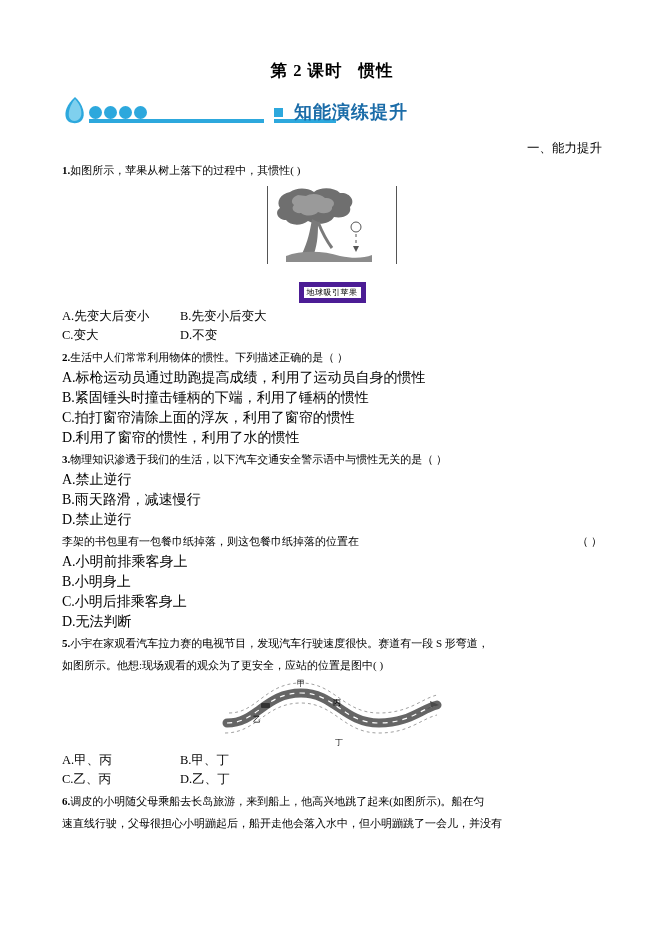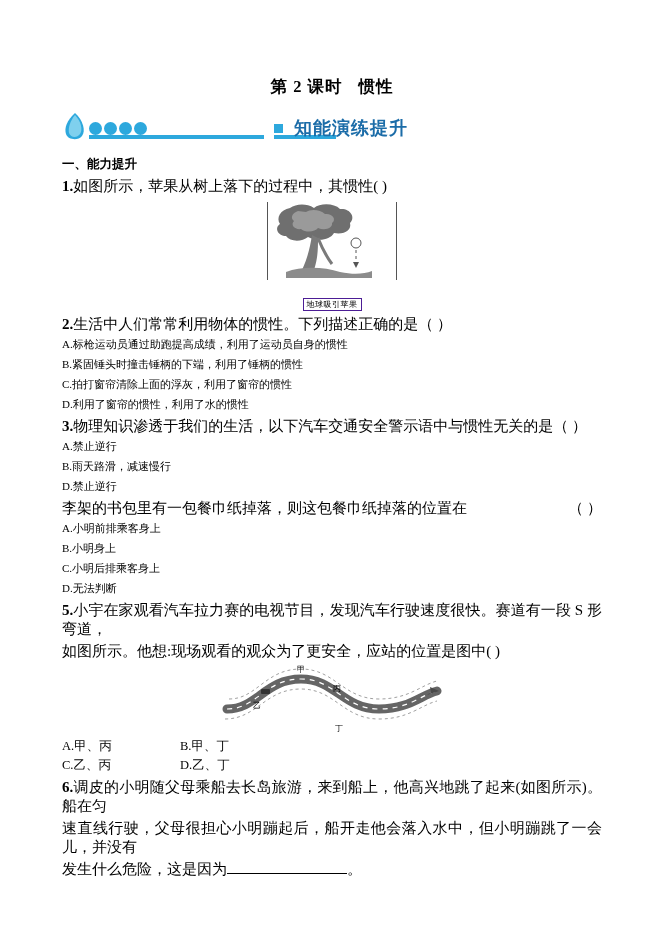--- a/index.html
+++ b/index.html
@@ -17,21 +17,21 @@
   }
   .page {
     position: relative;
     width: 661px;
     height: 936px;
     padding: 0;
   }
   .content {
     position: absolute;
     left: 62px;
-    top: 76px;
+    top: 60px;
     width: 540px;
   }
   .title {
     font-size: 16.5px;
     font-weight: bold;
     text-align: center;
     letter-spacing: 1px;
     margin: 0 0 14px 0;
     color: #000;
   }
@@ -97,53 +97,54 @@
     top: 4px;
     font-size: 18px;
     font-weight: bold;
     color: #1b6ca8;
     letter-spacing: 1px;
   }
 
   .sec-head {
     font-size: 12.5px;
     margin: 6px 0 4px 0;
-    font-weight: bold;
+    font-weight: normal;
+    text-align: right;
   }
   .q {
-    font-size: 15px;
+    font-size: 11px;
     line-height: 19px;
     margin: 3px 0 0 0;
     text-align: justify;
     font-family: Liberation Serif, serif;
   }
   .q b { font-weight: bold; }
   .opt-line {
-    font-size: 11px;
+    font-size: 14px;
     line-height: 19px;
     margin: 1px 0 0 0;
   }
   .opt-row {
     display: flex;
     font-size: 12.5px;
     line-height: 19px;
   }
   .opt-row span.a { width: 118px; display: inline-block; }
   .opt-row span.b { display: inline-block; }
   .rightpad { float: right; }
 
   
   .fig1 {
     margin: 6px auto 4px auto;
     width: 130px;
     text-align: center;
   }
   .fig1 .cap {
     font-size: 8px;
-    border: 1px solid #4c1d95;
+    border: 5px solid #4c1d95;
     display: inline-block;
     padding: 0px 3px;
     margin-top: 18px;
     letter-spacing: 0.5px;
   }
   .fig1 .box {
     position: relative;
     width: 130px;
     height: 78px;
     border-left: 1px solid #555;
@@ -212,20 +213,28 @@
           <path d="M18 70 C34 64 56 65 72 70 C86 73 96 72 104 69 L104 76 L18 76 Z" fill="#8c8c8c"></path>
 
           <circle cx="88" cy="41" r="5" fill="#ffffff" stroke="#555" stroke-width="1"></circle>
           <line x1="88" y1="48" x2="88" y2="62" stroke="#555" stroke-width="1" stroke-dasharray="3,3"></line>
           <path d="M88 66 L85 60 L91 60 Z" fill="#555"></path>
         </svg>
       </div>
       <div class="cap">地球吸引苹果</div>
     </div>
 
+    <div class="opt-row">
+      <span class="a">A.先变大后变小</span>
+      <span class="b">B.先变小后变大</span>
+    </div>
+    <div class="opt-row">
+      <span class="a">C.变大</span>
+      <span class="b">D.不变</span>
+    </div>
 
     <div class="q">
       <b>2.</b><span>生活中人们常常利用物体的惯性。下列描述正确的是（        ）</span>
     </div>
     <div class="opt-line">A.标枪运动员通过助跑提高成绩，利用了运动员自身的惯性</div>
     <div class="opt-line">B.紧固锤头时撞击锤柄的下端，利用了锤柄的惯性</div>
     <div class="opt-line">C.拍打窗帘清除上面的浮灰，利用了窗帘的惯性</div>
     <div class="opt-line">D.利用了窗帘的惯性，利用了水的惯性</div>
 
     <div class="q">
@@ -274,18 +283,15 @@
     </div>
     <div class="opt-row">
       <span class="a">C.乙、丙</span>
       <span class="b">D.乙、丁</span>
     </div>
 
     <div class="q">
       <b>6.</b><span>调皮的小明随父母乘船去长岛旅游，来到船上，他高兴地跳了起来(如图所示)。船在匀</span>
     </div>
     <div class="q">速直线行驶，父母很担心小明蹦起后，船开走他会落入水中，但小明蹦跳了一会儿，并没有</div>
-    <div class="q">
-      <span>发生什么危险，这是因为</span><span class="blank"></span><span>。</span>
-    </div>
 
   </div>
 </div>
 
 </body></html>

